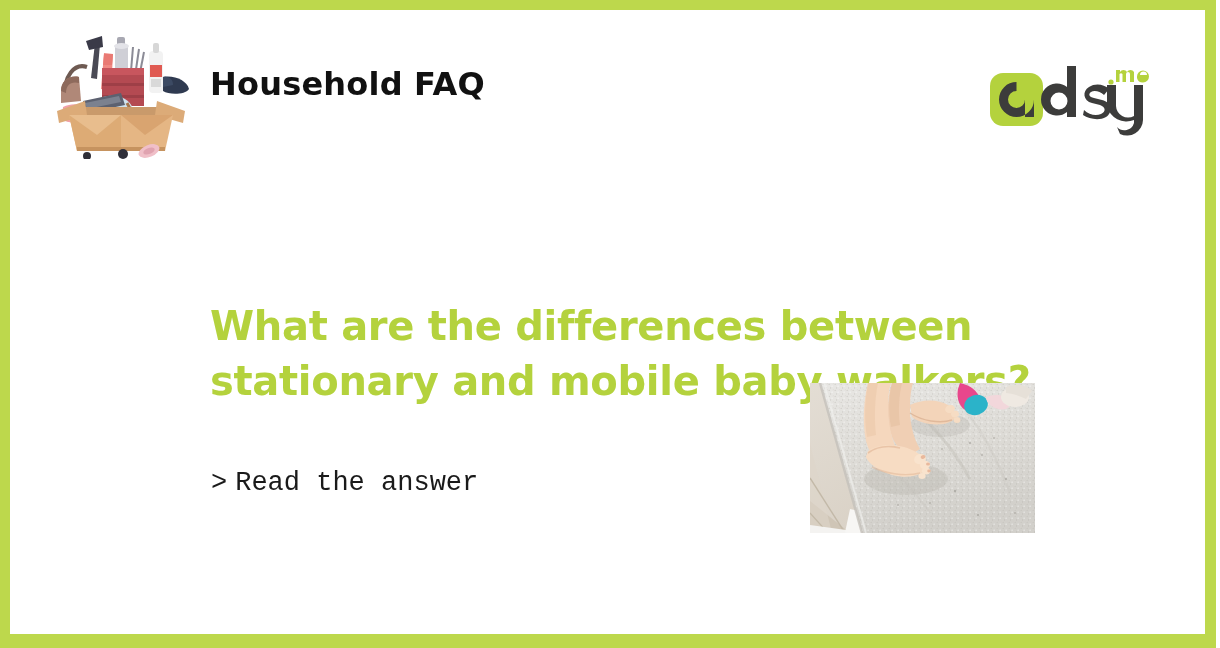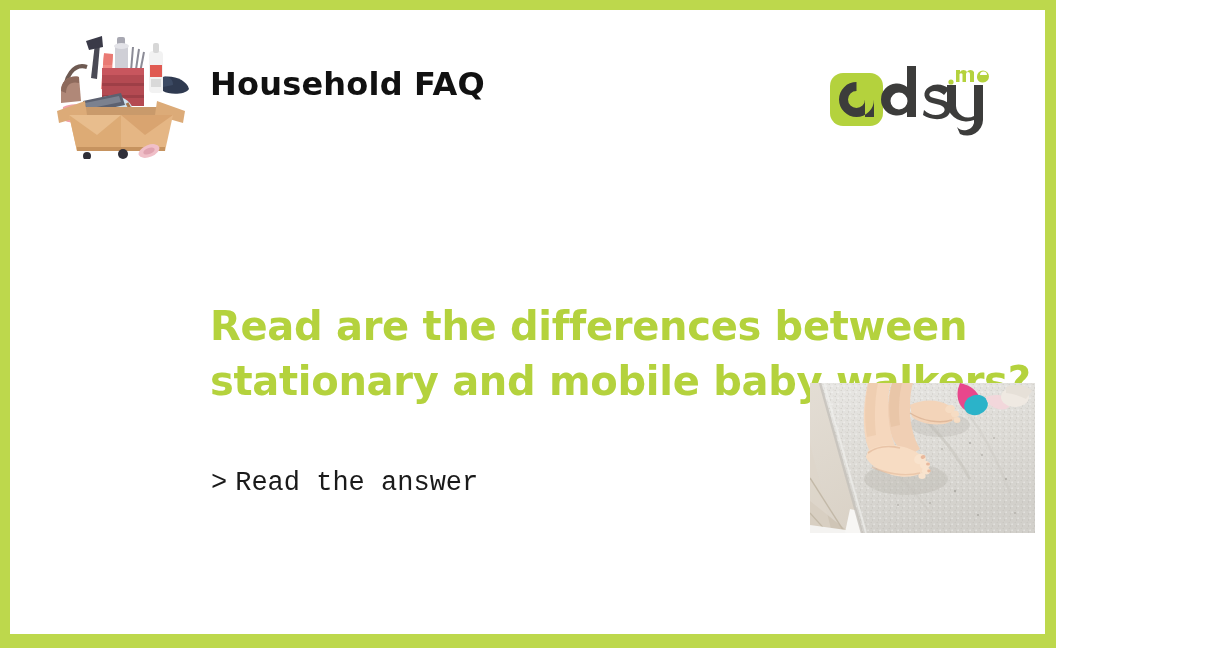--- a/index.html
+++ b/index.html
@@ -6,21 +6,21 @@
     margin: 0;
     padding: 0;
     background: #ffffff;
   }
   body {
     font-family: "DejaVu Sans", "Liberation Sans", sans-serif;
   }
 
   #card {
     position: relative;
-    width: 1056px;
+    width: 1216px;
     height: 648px;
     background: #ffffff;
     box-sizing: border-box;
     border-top: 10px solid #bdd84c;
     border-left: 10px solid #bdd84c;
     border-right: 11px solid #bdd84c;
     border-bottom: 14px solid #bdd84c;
     overflow: hidden;
   }
 
@@ -204,21 +204,21 @@
 
           <circle cx="121" cy="24" r="2.6" fill="#b4d23d"></circle>
           <path d="M126 24 L126 12 L130 12 L130 14 A4 4 0 0 1 137 14 A4 4 0 0 1 144 14 L144 24 L140 24 L140 16 A2 2 0 0 0 136 16 L136 24 L132.5 24 L132.5 16 A2 2 0 0 0 129.5 16 L129.5 24 Z" fill="#b4d23d"></path>
           <path d="M147 18.5 A6 6 0 1 1 153 24.5 A6 6 0 0 1 147 20 Z M150 17 L157 17 A3.5 3.5 0 0 0 150 17 Z" fill="#b4d23d"></path>
         </svg>
       </div>
     </div>
 
     <div id="main">
 
-      <h1 id="headline">Read are the differences between stationary and mobile baby walkers?</h1>
+      <h1 id="headline">What are the differences between stationary and mobile baby walkers?</h1>
 
       <a id="read-answer-link" href="#">
         <span class="chev">&gt;</span><span>Read the answer</span>
       </a>
 
       <div id="thumbnail">
         <svg viewBox="0 0 225 150" width="225" height="150" xmlns="http://www.w3.org/2000/svg">
           <defs>
             <linearGradient id="carpetGrad" x1="0" y1="0" x2="0.3" y2="1">
               <stop offset="0%" stop-color="#e8e7e4"></stop>

